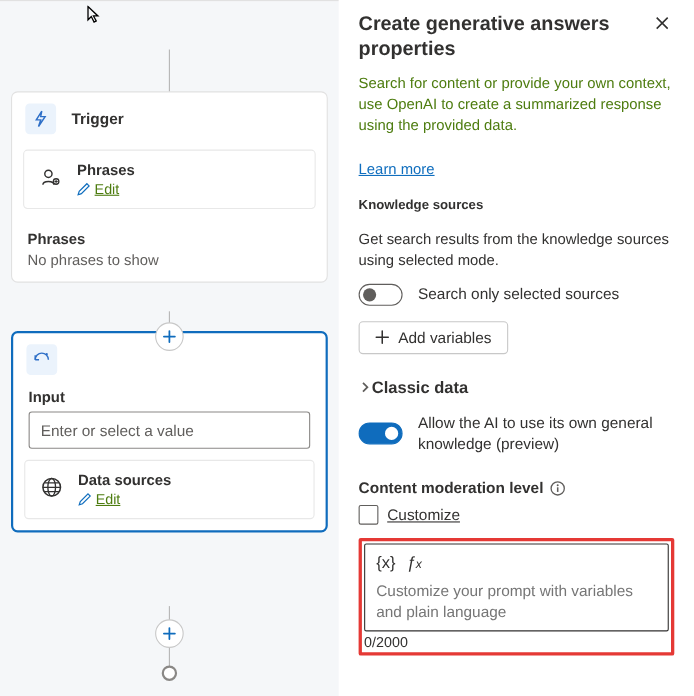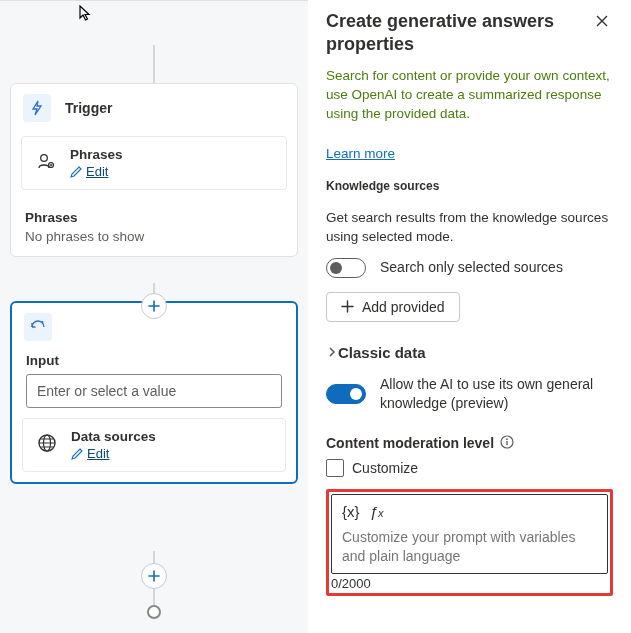--- a/index.html
+++ b/index.html
@@ -73,21 +73,21 @@
   }
   .sub-icon {
     width: 24px; height: 24px;
     display: flex; align-items: center; justify-content: center;
     color: #323130;
     margin-top: 2px;
   }
   .sub-text-col { display: flex; flex-direction: column; }
   .sub-title { font-size: 13.5px; font-weight: 600; }
   .edit-link {
-    color: #0c4a6e; font-size: 13px; text-decoration: underline;
+    color: #4d7c0f; font-size: 13px; text-decoration: underline;
     display: inline-flex; align-items: center; gap: 4px; cursor: pointer;
     margin-top: 2px;
   }
   .card-body-sec {
     padding: 10px 14px 12px 14px;
   }
   .subhead {
     font-weight: 600; font-size: 13.5px;
   }
   .muted {
@@ -166,27 +166,28 @@
     padding: 6px 14px; font-size: 14px; background: #fff;
     margin-top: 14px; cursor: pointer;
   }
   .collapse-row {
     display: flex; align-items: center; 
     margin-top: 22px; cursor: pointer;
   }
   .chev { color: #605e5c; }
   .collapse-title { font-weight: 600; font-size: 15px; }
   .label-row {
-    display: flex; align-items: flex-start; gap: 6px; margin-top: 22px;
+    display: flex; align-items: flex-end; gap: 6px; margin-top: 22px;
     font-weight: 600; font-size: 14px;
   }
   .info-icon { color: #605e5c; }
   .check-row {
     display: flex; align-items: center; gap: 8px; margin-top: 8px;
     font-size: 14px;
+    text-decoration: underline;
   }
   .checkbox {
     width: 18px; height: 18px; border: 1px solid #605e5c; border-radius: 2px;
     cursor: pointer;
   }
   .highlight-box {
     border: 3px solid #e53935; border-radius: 2px;
     margin-top: 12px; padding: 2px;
   }
   .prompt-area {
@@ -307,21 +308,21 @@
   <div class="toggle-row">
     <div class="toggle toggle-off">
         <div class="knob"></div>
       </div>
     <div class="toggle-label">Search only selected sources</div>
   </div>
   <div class="outline-btn">
     <svg width="13" height="13" viewBox="0 0 13 13">
         <path d="M6.5 1 v11 M1 6.5 h11" stroke="#323130" stroke-width="1.4" stroke-linecap="round"></path>
       </svg>
-    <span>Add provided</span>
+    <span>Add variables</span>
   </div>
 
   <div class="collapse-row">
     <svg class="chev" width="12" height="12" viewBox="0 0 12 12">
         <path d="M4 2 L8 6 L4 10" fill="none" stroke="#605e5c" stroke-width="1.6"></path>
       </svg>
     <span class="collapse-title">Classic data</span>
   </div>
   <div class="toggle-row" style="margin-top:14px;">
     <div class="toggle toggle-on">

